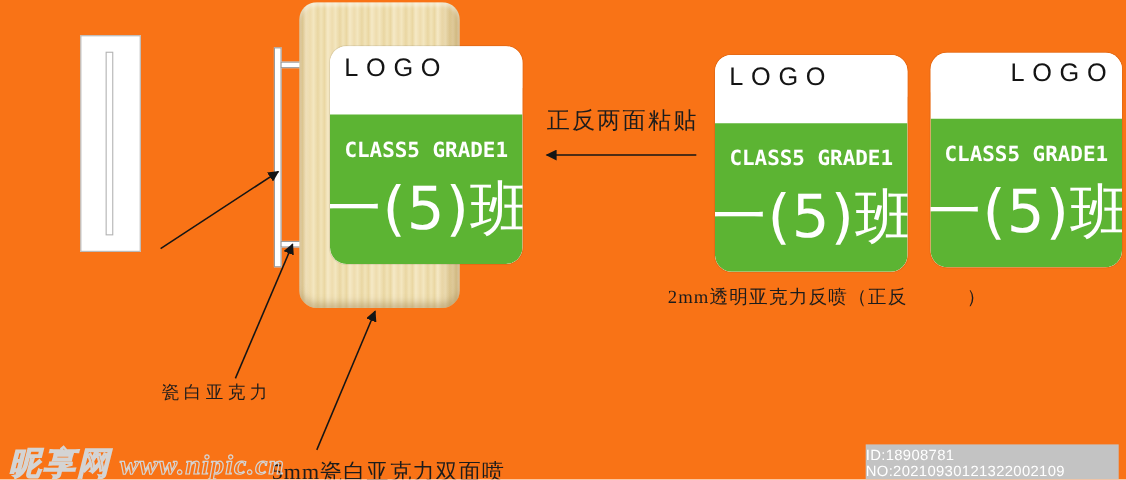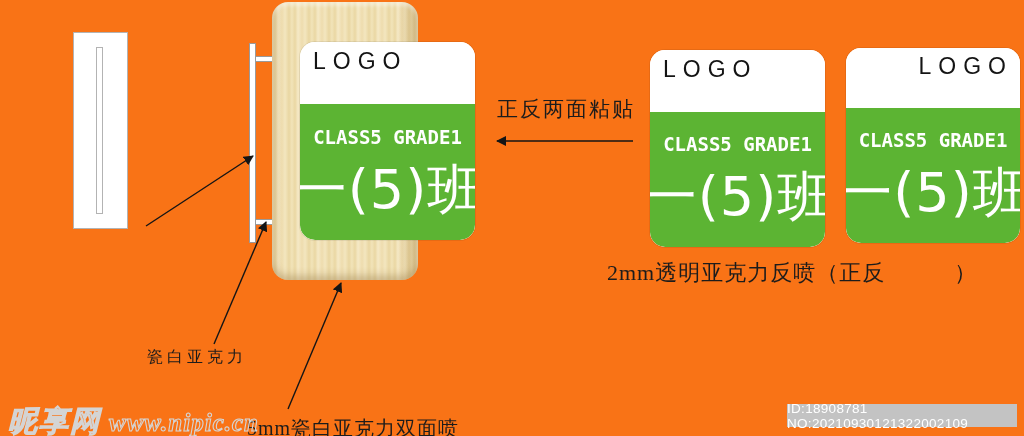--- a/index.html
+++ b/index.html
@@ -66,21 +66,21 @@
   .watermark{
     position:absolute;left:8px;top:402px;display:flex;align-items:baseline;gap:8px;
     font-style:italic;font-weight:bold;color:transparent;
     -webkit-text-stroke:1.1px #d4d4d4;user-select:none;
   }
   .watermark .brand{font-size:29px;letter-spacing:2px;font-family:"Liberation Sans",sans-serif;}
   .watermark .site{font-size:25px;letter-spacing:1px;font-family:Liberation Serif, serif;}
 
   
   .id-badge{
-    position:absolute;left:787px;top:404px;width:230px;height:23px;
+    position:absolute;left:787px;top:404px;width:230px;height:33px;
     background:var(--badge-bg,#c3c3c3);color:#fff;font-size:13.5px;
     display:flex;align-items:center;justify-content:center;letter-spacing:.3px;
     font-family:"Liberation Sans","DejaVu Sans",sans-serif;
   }
 </style>
 </head>
 <body>
 
 <div id="canvas">
 
@@ -131,21 +131,21 @@
     </defs>
     <line x1="146" y1="226" x2="253" y2="156" stroke="#151515" stroke-width="1.4" marker-end="url(#ah)"></line>
     <line x1="214" y1="344" x2="266" y2="222" stroke="#151515" stroke-width="1.4" marker-end="url(#ah)"></line>
     <line x1="288" y1="409" x2="341" y2="283" stroke="#151515" stroke-width="1.4" marker-end="url(#ah)"></line>
     <line x1="633" y1="141" x2="497" y2="141" stroke="#151515" stroke-width="1.4" marker-end="url(#ah)"></line>
   </svg>
 
   <div class="cn-label" style="left:147px;top:347px;font-size:16px;letter-spacing:4px;">瓷白亚克力</div>
   <div class="cn-label" style="left:247px;top:415px;font-size:20px;letter-spacing:1px;">5mm瓷白亚克力双面喷</div>
   <div class="cn-label" style="left:497px;top:95px;font-size:21px;letter-spacing:2px;">正反两面粘贴</div>
-  <div class="cn-label" style="left:607px;top:258px;font-size:22px;letter-spacing:1px;">2mm透明亚克力反喷（正反　　　）</div>
+  <div class="cn-label" style="left:607px;top:258px;font-size:17px;letter-spacing:1px;">2mm透明亚克力反喷（正反　　　）</div>
 
   <div class="watermark">
     <span class="brand">昵享网</span>
     <span class="site">www.nipic.cn</span>
   </div>
 
   <div class="id-badge">ID:18908781 NO:20210930121322002109</div>
 
 </div>
 

